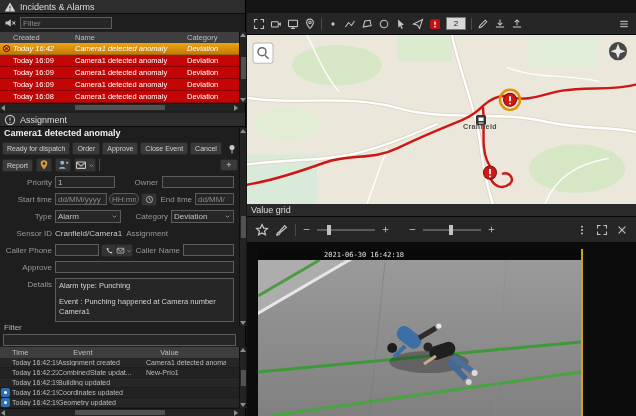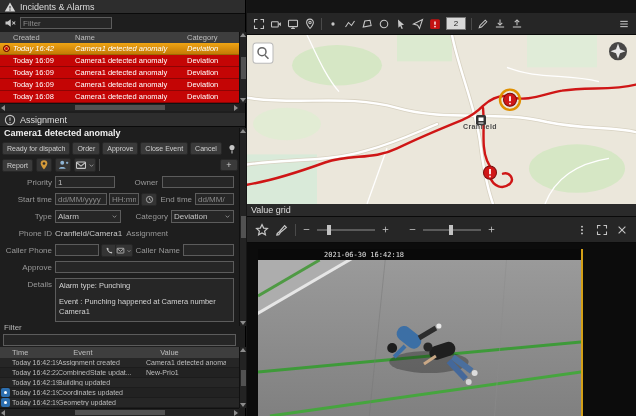--- a/index.html
+++ b/index.html
@@ -240,21 +240,21 @@
       <button class="btn" style="margin-left:auto;width:18px;text-align:center;font-size:9px;padding:0;">+</button>
     </div>
 
     <span class="lbl" style="top:178px;left:2px;width:50px;">Priority</span>
     <input class="inp" style="position: absolute; top: 176px; left: 55px; width: 60px;" value="1">
     <span class="lbl" style="top:178px;left:118px;width:40px;">Owner</span>
     <input class="inp" style="position: absolute; top: 176px; left: 162px; width: 72px;">
 
     <span class="lbl" style="top:195px;left:2px;width:50px;">Start time</span>
     <input class="inp" style="position: absolute; top: 193px; left: 55px; width: 52px;" placeholder="dd/MM/yyyy">
-    <input class="inp" style="position: absolute; top: 193px; left: 109px; width: 30px;" placeholder="HH:mm">
+    <input class="inp" style="position: absolute; top: 193px; left: 109px; width: 30px; border-radius: 6px;" placeholder="HH:mm">
     <span class="icbtn" style="position:absolute;top:193px;left:141px;height:13px;">
       <svg class="ic" style="width:9px;height:9px;" viewBox="0 0 16 16">
           <circle cx="8" cy="8" r="5.5"></circle>
           <path d="M8 5 L8 8 L10.5 9.5"></path>
         </svg>
     </span>
     <span class="lbl" style="top:195px;left:156px;width:36px;">End time</span>
     <input class="inp" style="position: absolute; top: 193px; left: 195px; width: 39px;" placeholder="dd/MM/">
 
     <span class="lbl" style="top:212px;left:2px;width:50px;">Type</span>
@@ -265,21 +265,21 @@
         </svg>
     </div>
     <span class="lbl" style="top:212px;left:122px;width:46px;">Category</span>
     <div class="selectbox" style="top:210px;left:171px;width:63px;">
       <span>Deviation</span>
       <svg class="ic" style="width:7px;height:7px;" viewBox="0 0 16 16">
           <path d="M4 6 L8 10 L12 6"></path>
         </svg>
     </div>
 
-    <span class="lbl" style="top:229px;left:2px;width:50px;">Phone ID</span>
+    <span class="lbl" style="top:229px;left:2px;width:50px;">Sensor ID</span>
     <span class="form-val" style="top:229px;left:55px;">Cranfield/Camera1</span>
     <span class="lbl" style="top:229px;left:122px;width:46px;">Assignment</span>
 
     <span class="lbl" style="top:246px;left:2px;width:50px;">Caller Phone</span>
     <input class="inp" style="position: absolute; top: 244px; left: 55px; width: 44px;">
     <span class="icbtn" style="position:absolute;top:244px;left:101px;height:13px;">
       <svg class="ic" style="width:9px;height:9px;" viewBox="0 0 16 16">
           <path d="M4 3 C3 3 2.5 4 3 5.5 C4.5 9.5 7 12 10.5 13 C12 13.5 13 13 13 12 L11.5 10 L9.5 10.7 C8 10 6.5 8.5 5.8 7 L6.8 5 Z" fill="#c6c6c6" stroke="none"></path>
         </svg>
     </span>

